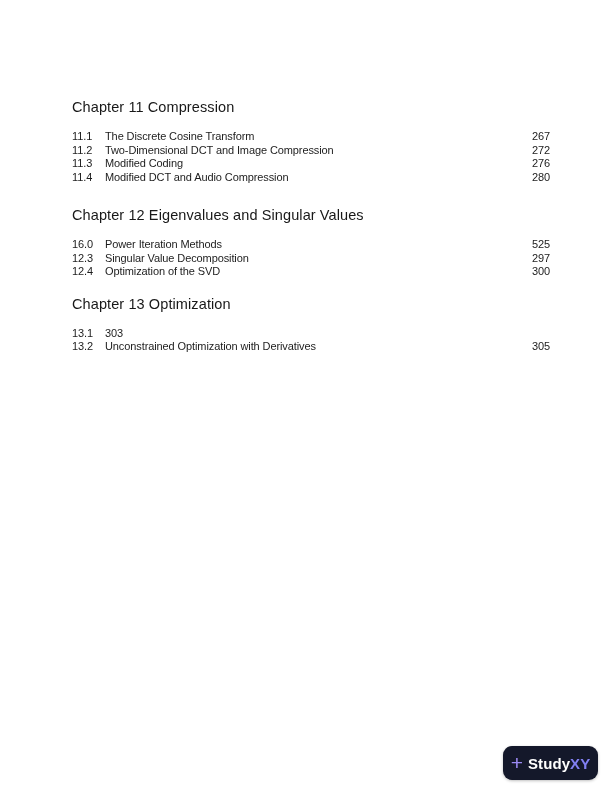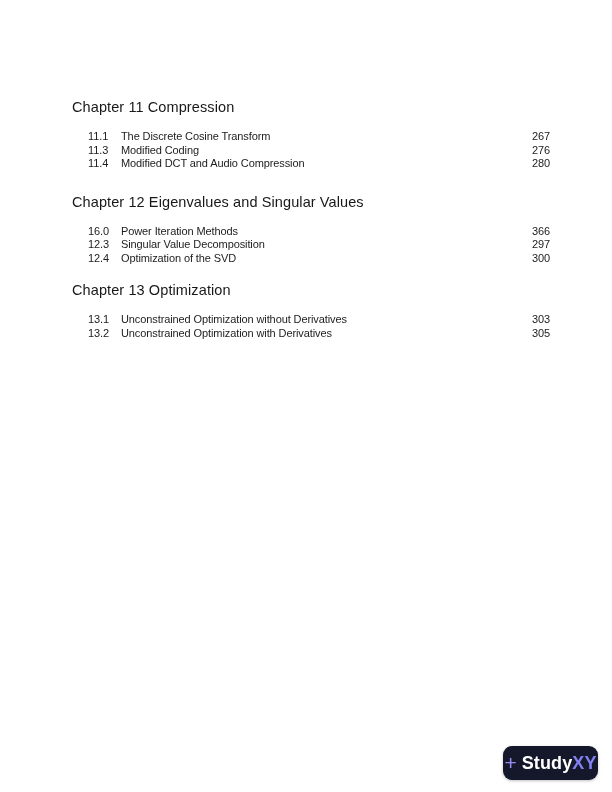--- a/index.html
+++ b/index.html
@@ -31,21 +31,21 @@
   }
   .rows { margin-top: 15px; }
   .toc-row {
     display: flex;
     align-items: baseline;
     font-size: 11px;
     line-height: 13.5px;
     letter-spacing: -0.1px;
     white-space: nowrap;
   }
-  .toc-row .num   { flex: 0 0 33px; margin-left: 16px; }
+  .toc-row .num   { flex: 0 0 33px; }
   .toc-row .title { flex: 1 1 auto; overflow: hidden; }
   .toc-row .pg    { flex: 0 0 auto; text-align: left; }
   .chapter.ch2 { margin-top: 24px; }
   .chapter.ch3 { margin-top: 18px; }
 
   
   .page-number {
     position: absolute;
     left: 562px;
     top: 758px;
@@ -70,21 +70,21 @@
     box-shadow: 0 1px 3px rgba(0,0,0,0.25);
   }
   .plus-glyph {
     color: #9b8af3;
     font-size: 21px;
     font-weight: 400;
     line-height: 1;
     transform: translateY(-1px);
   }
   .logo-text {
-    font-size: 18px;
+    font-size: 15px;
     font-weight: 700;
     letter-spacing: 0.1px;
     line-height: 1;
   }
   .logo-primary { color: #ffffff; }
   .logo-accent  { color: #8280f2; }
 </style>
 </head>
 <body>
 
@@ -94,59 +94,63 @@
 
     <section class="chapter ch1">
       <h2 class="chapter-title">Chapter 11 Compression</h2>
       <div class="rows">
         <div class="toc-row">
           <span class="num">11.1</span>
           <span class="title">The Discrete Cosine Transform</span>
           <span class="pg">267</span>
         </div>
         <div class="toc-row">
+          <span class="num">11.2</span>
+          <span class="title">Two-Dimensional DCT and Image Compression</span>
+          <span class="pg">272</span>
+        </div>
+        <div class="toc-row">
           <span class="num">11.3</span>
           <span class="title">Modified Coding</span>
           <span class="pg">276</span>
         </div>
         <div class="toc-row">
           <span class="num">11.4</span>
           <span class="title">Modified DCT and Audio Compression</span>
           <span class="pg">280</span>
         </div>
       </div>
     </section>
 
     <section class="chapter ch2">
       <h2 class="chapter-title">Chapter 12 Eigenvalues and Singular Values</h2>
       <div class="rows">
         <div class="toc-row">
           <span class="num">16.0</span>
           <span class="title">Power Iteration Methods</span>
-          <span class="pg">366</span>
+          <span class="pg">525</span>
         </div>
         <div class="toc-row">
           <span class="num">12.3</span>
           <span class="title">Singular Value Decomposition</span>
           <span class="pg">297</span>
         </div>
         <div class="toc-row">
           <span class="num">12.4</span>
           <span class="title">Optimization of the SVD</span>
           <span class="pg">300</span>
         </div>
       </div>
     </section>
 
     <section class="chapter ch3">
       <h2 class="chapter-title">Chapter 13 Optimization</h2>
       <div class="rows">
         <div class="toc-row">
           <span class="num">13.1</span>
-          <span class="title">Unconstrained Optimization without Derivatives</span>
           <span class="pg">303</span>
         </div>
         <div class="toc-row">
           <span class="num">13.2</span>
           <span class="title">Unconstrained Optimization with Derivatives</span>
           <span class="pg">305</span>
         </div>
       </div>
     </section>
 

